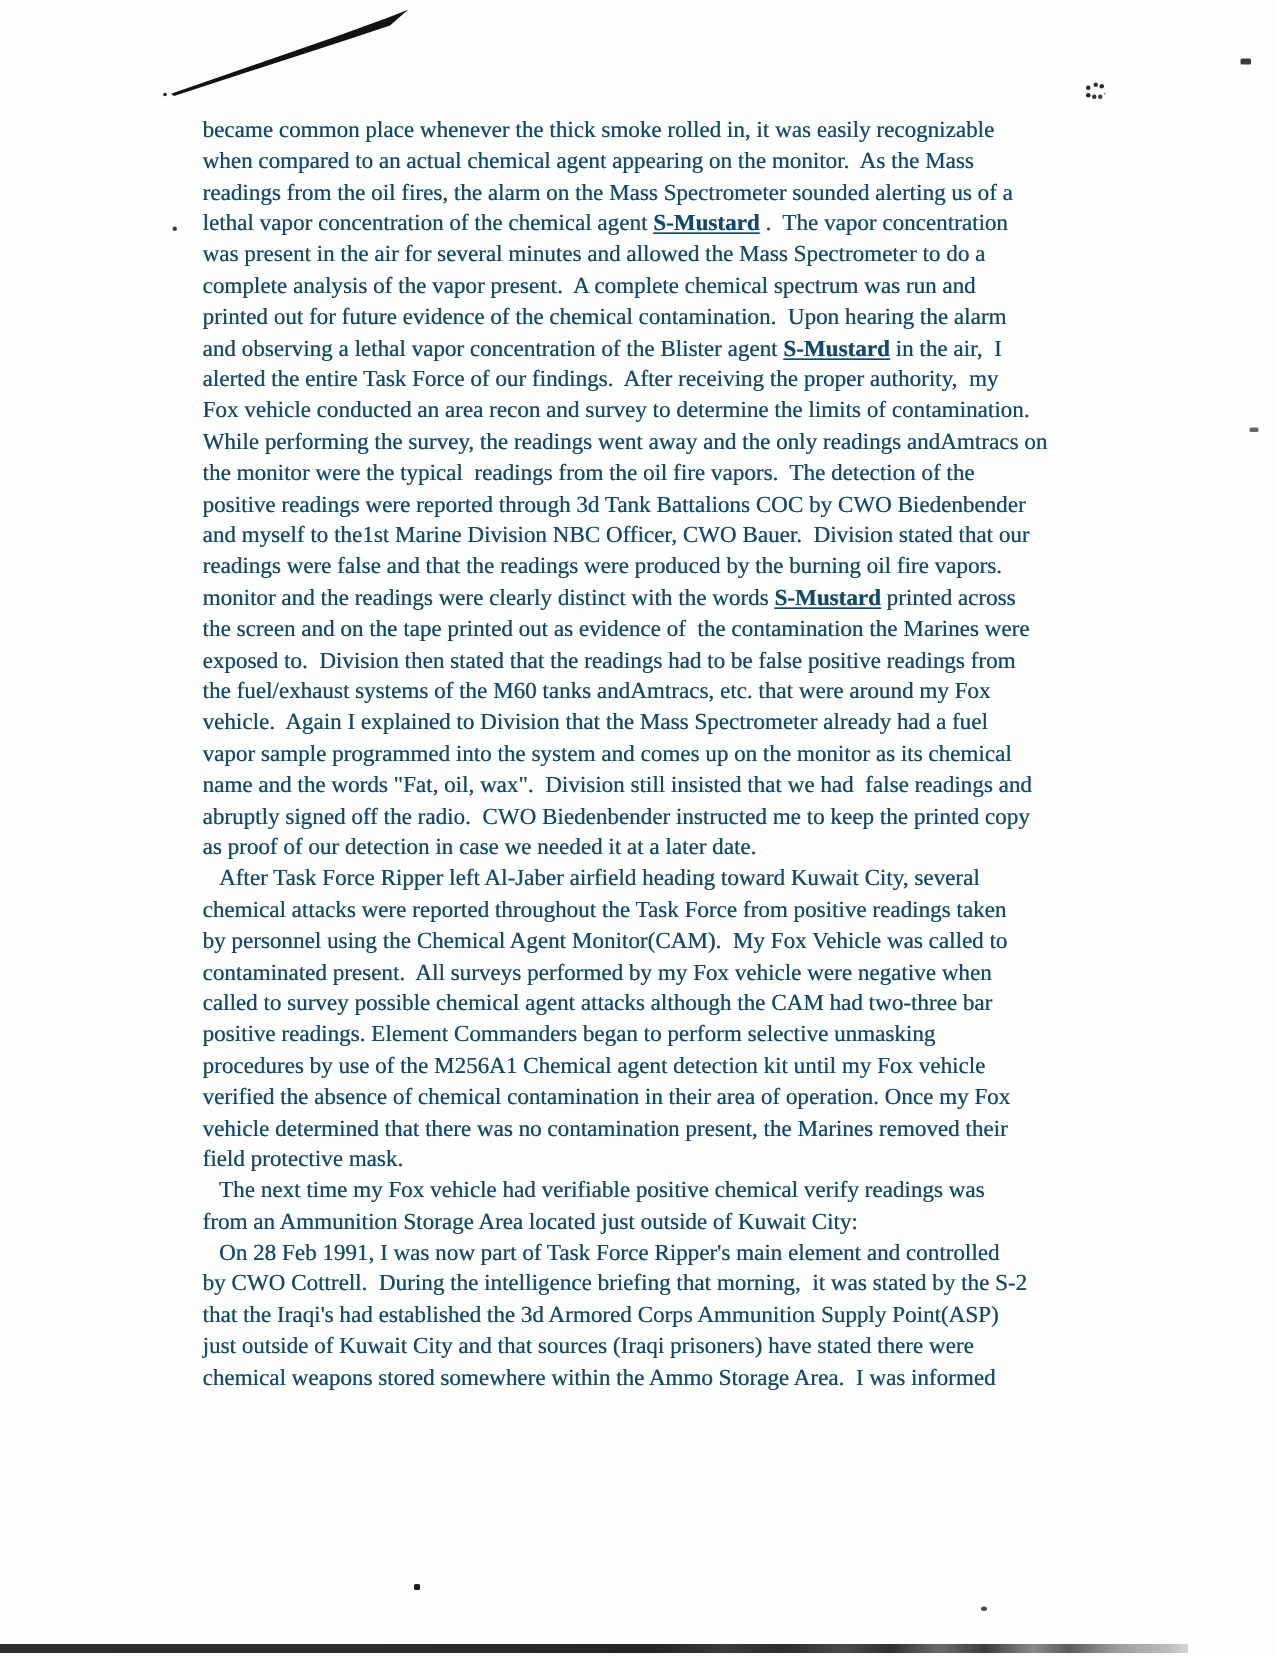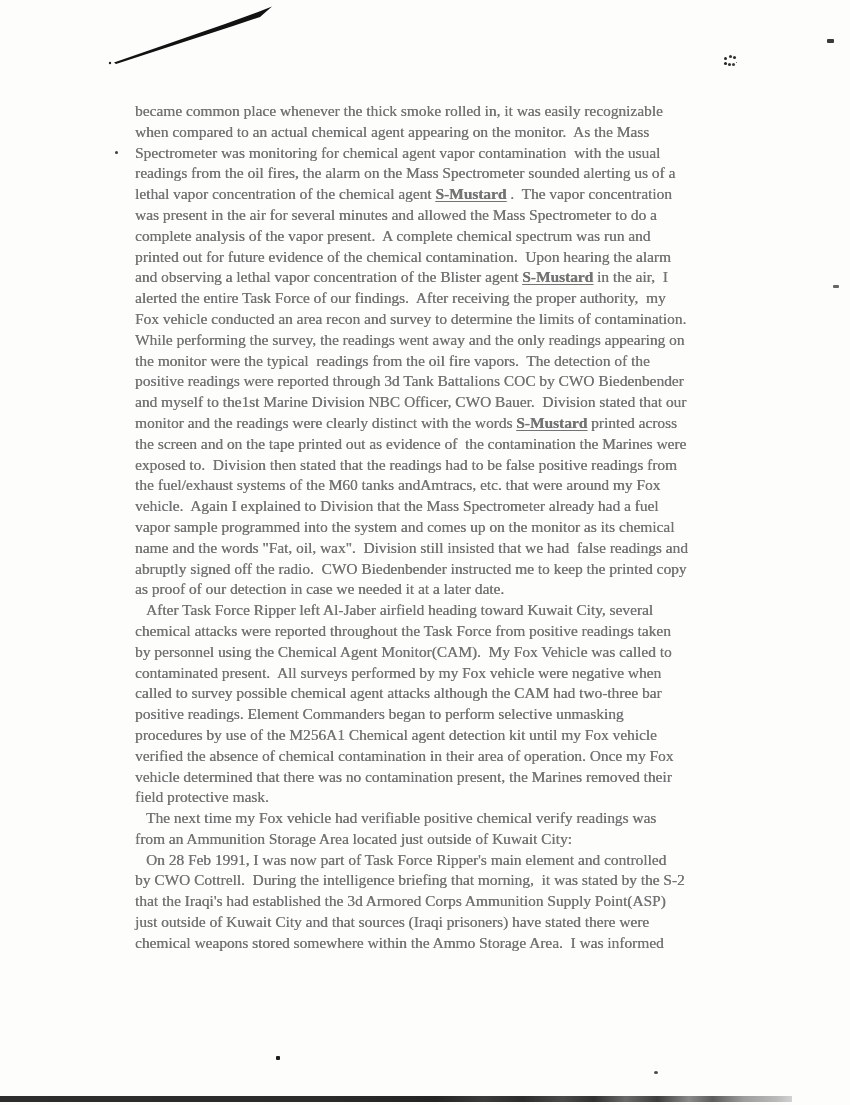--- a/index.html
+++ b/index.html
@@ -6,25 +6,24 @@
   .page {
     position:relative;
     width:850px; height:1105px;
     background:#fdfdfb;
     overflow:hidden;
     font-family:"Liberation Serif","DejaVu Serif",serif;
   }
   .doc {
     position:absolute;
     left:135px; top:77px; width:628px;
-    color:#737373;
+    color:#0c4a6e;
     font-size:15.4px;
     line-height:20.8px;
     text-shadow:0.3px 0 0 rgba(20,20,20,0.55); 
-    margin-top:24px;
   }
   .line { white-space:pre; height:20.8px; }
   .line.indent { padding-left:11px; }
   .doc u {
     font-weight:bold;
     text-decoration:underline;
     text-underline-offset:2px;
     text-align:center;
   }
   
@@ -64,33 +63,33 @@
   <div class="smudge"></div>
   <div class="speck speck-left"></div>
   <div class="speck speck-corner"></div>
   <div class="speck speck-right"></div>
   <div class="speck speck-b1"></div>
   <div class="speck speck-b2"></div>
 
   <div class="doc">
       <div class="line">became common place whenever the thick smoke rolled in, it was easily recognizable</div>
       <div class="line">when compared to an actual chemical agent appearing on the monitor.  As the Mass</div>
-      <div class="line">Spectrometer was monitoring for chemical agent vapor contamination  with the usual</div>
       <div class="line">readings from the oil fires, the alarm on the Mass Spectrometer sounded alerting us of a</div>
       <div class="line">lethal vapor concentration of the chemical agent <u>S-Mustard</u> .  The vapor concentration</div>
       <div class="line">was present in the air for several minutes and allowed the Mass Spectrometer to do a</div>
       <div class="line">complete analysis of the vapor present.  A complete chemical spectrum was run and</div>
       <div class="line">printed out for future evidence of the chemical contamination.  Upon hearing the alarm</div>
       <div class="line">and observing a lethal vapor concentration of the Blister agent <u>S-Mustard</u> in the air,  I</div>
       <div class="line">alerted the entire Task Force of our findings.  After receiving the proper authority,  my</div>
       <div class="line">Fox vehicle conducted an area recon and survey to determine the limits of contamination.</div>
-      <div class="line">While performing the survey, the readings went away and the only readings appearing on</div>
+      <div class="line">While performing the survey, the readings went away and the only readings andAmtracs on</div>
       <div class="line">the monitor were the typical  readings from the oil fire vapors.  The detection of the</div>
       <div class="line">positive readings were reported through 3d Tank Battalions COC by CWO Biedenbender</div>
       <div class="line">and myself to the1st Marine Division NBC Officer, CWO Bauer.  Division stated that our</div>
+      <div class="line">readings were false and that the readings were produced by the burning oil fire vapors.</div>
       <div class="line">monitor and the readings were clearly distinct with the words <u>S-Mustard</u> printed across</div>
       <div class="line">the screen and on the tape printed out as evidence of  the contamination the Marines were</div>
       <div class="line">exposed to.  Division then stated that the readings had to be false positive readings from</div>
       <div class="line">the fuel/exhaust systems of the M60 tanks andAmtracs, etc. that were around my Fox</div>
       <div class="line">vehicle.  Again I explained to Division that the Mass Spectrometer already had a fuel</div>
       <div class="line">vapor sample programmed into the system and comes up on the monitor as its chemical</div>
       <div class="line">name and the words "Fat, oil, wax".  Division still insisted that we had  false readings and</div>
       <div class="line">abruptly signed off the radio.  CWO Biedenbender instructed me to keep the printed copy</div>
       <div class="line">as proof of our detection in case we needed it at a later date.</div>
       <div class="line indent">After Task Force Ripper left Al-Jaber airfield heading toward Kuwait City, several</div>

